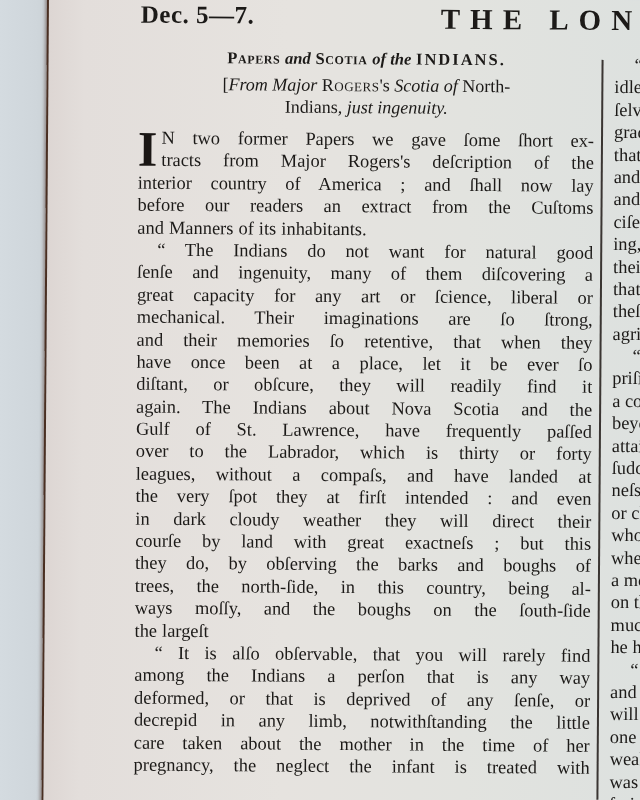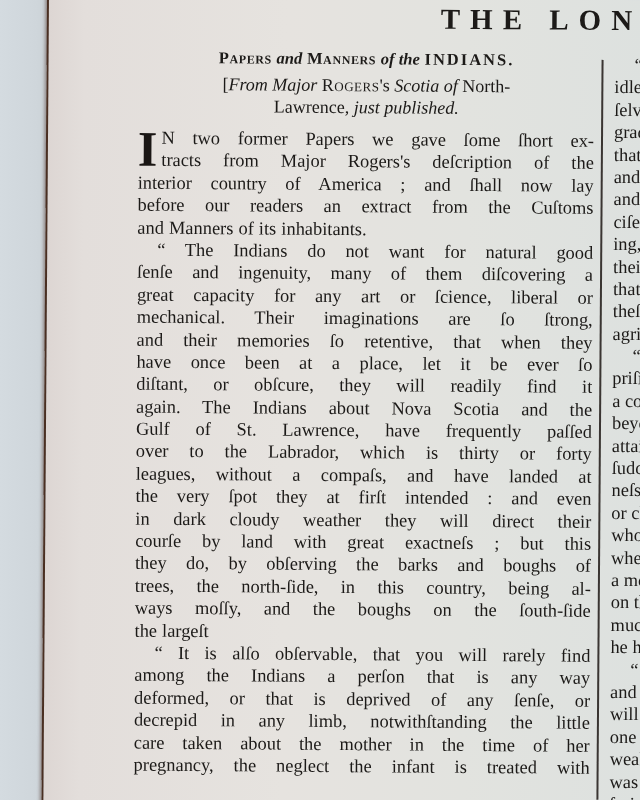--- a/index.html
+++ b/index.html
@@ -69,42 +69,43 @@
   .r-line.indent { padding-left: 20px; }
 </style>
 </head>
 <body>
 
 <div class="backdrop"></div>
 
 <div class="page">
 
   <div class="running-head">
+    <span class="dateline">Dec. 5—7.</span>
     <span class="masthead">THE LOND</span>
   </div>
 
   <div class="col-main">
     <div class="headline">
       <span>Papers</span>
       <span class="it">and</span>
-      <span>Manners</span>
+      <span>Scotia</span>
       <span class="it">of the</span>
       <span class="caps">INDIANS.</span>
     </div>
 
     <div class="subhead">
       <div>
         <span>[</span><span class="it">From Major</span>
         <span class="sc">Rogers</span><span>'s</span>
         <span class="it">Scotia of</span>
         <span>North-</span>
       </div>
       <div>
-        <span>Lawrence,</span>
-        <span class="it">just published.</span>
+        <span>Indians,</span>
+        <span class="it">just ingenuity.</span>
       </div>
     </div>
 
     <div class="body-text">
       <span class="dropcap">I</span>
       <span class="line">N two former Papers we gave ſome ſhort ex-</span>
       <span class="line">tracts from Major Rogers's deſcription of the</span>
       <span class="line">interior country of America ; and ſhall now lay</span>
       <span class="line">before our readers an extract from the Cuſtoms</span>
       <span class="line last">and Manners of its inhabitants.</span>

